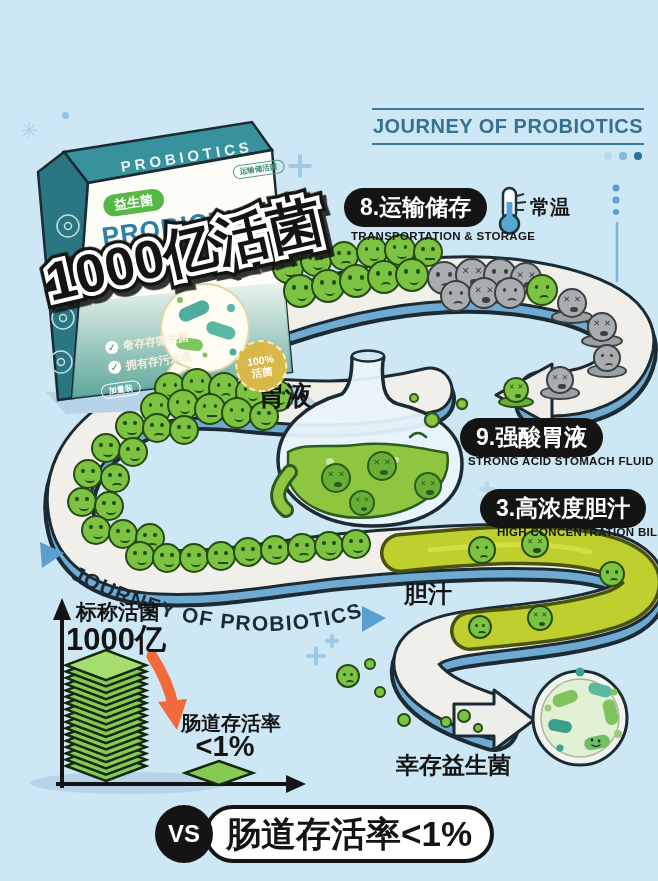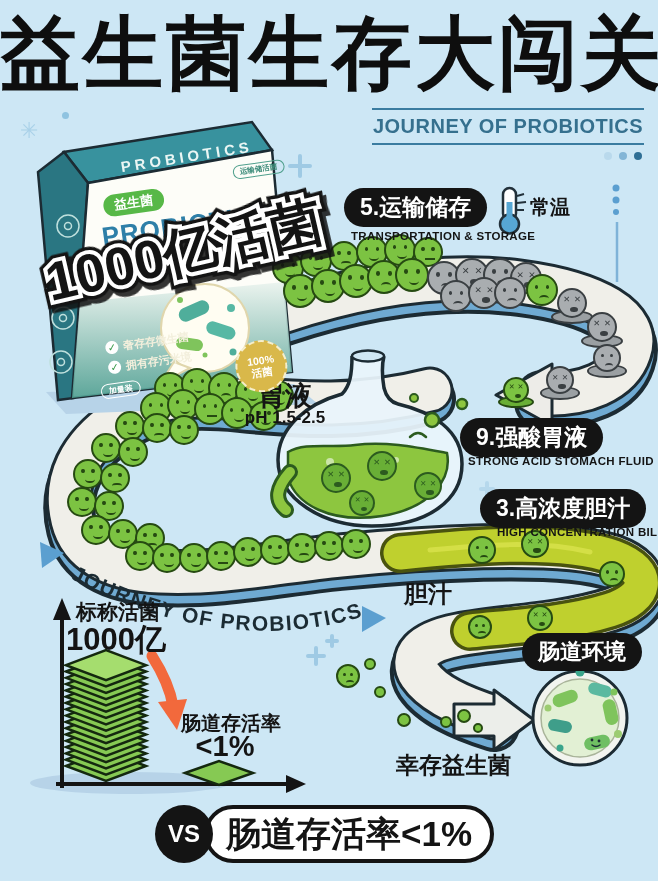--- a/index.html
+++ b/index.html
@@ -556,55 +556,50 @@
         <span class="m" style="left: 8.28px; top: 14.16px; width: 7.44px; height: 5.4px; border-top: 2.5px solid rgb(38, 74, 18); border-radius: 50%;"></span>
       </div>
       <div class="mb" style="left: 364px; top: 658px; width: 12px; height: 12px; background: rgb(124, 195, 66); border: 2.5px solid rgb(38, 74, 18);"></div>
       <div class="mb" style="left: 374px; top: 686px; width: 12px; height: 12px; background: rgb(124, 195, 66); border: 2.5px solid rgb(38, 74, 18);"></div>
       <div class="mb" style="left: 397px; top: 713px; width: 14px; height: 14px; background: rgb(124, 195, 66); border: 2.5px solid rgb(38, 74, 18);"></div>
       <div class="mb" style="left: 440px; top: 716px; width: 12px; height: 12px; background: rgb(124, 195, 66); border: 2.5px solid rgb(38, 74, 18);"></div>
       <div class="mb" style="left: 457px; top: 709px; width: 14px; height: 14px; background: rgb(124, 195, 66); border: 2.5px solid rgb(38, 74, 18);"></div>
       <div class="mb" style="left: 473px; top: 723px; width: 10px; height: 10px; background: rgb(124, 195, 66); border: 2.5px solid rgb(38, 74, 18);"></div>
     </div>
 
-  <div class="abs title">益生菌生存大闯关</div>
   <div class="abs subtitle">JOURNEY OF PROBIOTICS</div>
   <div class="abs subdots">
     <i style="background:#b9d9ec"></i>
       <i style="background:#82b5d6"></i>
       <i style="background:#2f6f95"></i>
   </div>
 
   <span class="abs decor" style="left:20px;top:118px;font-size:22px;">✳</span>
   <span class="abs ddot" style="left:62px;top:112px;width:7px;height:7px;background:#8fc3e0;"></span>
 
   <div class="abs" style="left:344px;top:188px;">
-    <span class="pill">5.运输储存</span>
+    <span class="pill">8.运输储存</span>
   </div>
   <div class="abs pill-sub" style="left:351px;top:230px;">TRANSPORTATION &amp; STORAGE</div>
   <div class="abs cjk-label" style="left:530px;top:194px;font-size:20px;">常温</div>
 
   <div class="abs cjk-label c" style="left:230px;top:378px;width:110px;font-size:27px;">胃液</div>
-  <div class="abs c" style="left:222px;top:408px;width:126px;font-size:17px;font-weight:700;color:#141414;">pH 1.5-2.5</div>
 
   <div class="abs" style="left:460px;top:418px;">
     <span class="pill">9.强酸胃液</span>
   </div>
   <div class="abs pill-sub" style="left:468px;top:455px;">STRONG ACID STOMACH FLUID</div>
 
   <div class="abs" style="left:480px;top:489px;">
     <span class="pill">3.高浓度胆汁</span>
   </div>
   <div class="abs pill-sub" style="left:497px;top:526px;">HIGH CONCENTRATION BILE</div>
 
   <div class="abs cjk-label" style="left:404px;top:578px;font-size:24px;">胆汁</div>
 
-  <div class="abs" style="left:522px;top:633px;">
-    <span class="pill" style="font-size:22px;">肠道环境</span>
-  </div>
 
   <div class="abs cjk-label c" style="left:56px;top:598px;width:124px;font-size:21px;">标称活菌</div>
 
   <div class="abs cjk-label" style="left:396px;top:750px;font-size:23px;">幸存益生菌</div>
   <div class="abs cjk-label c" style="left:46px;top:619px;width:140px;font-size:31px;">1000亿</div>
   <div class="abs cjk-label c" style="left:172px;top:710px;width:118px;font-size:20px;">肠道存活率</div>
   <div class="abs cjk-label c" style="left:166px;top:730px;width:118px;font-size:29px;">&lt;1%</div>
 
   <div class="abs box-top-label">PROBIOTICS</div>
   <div class="abs rot box-tag">益生菌</div>

